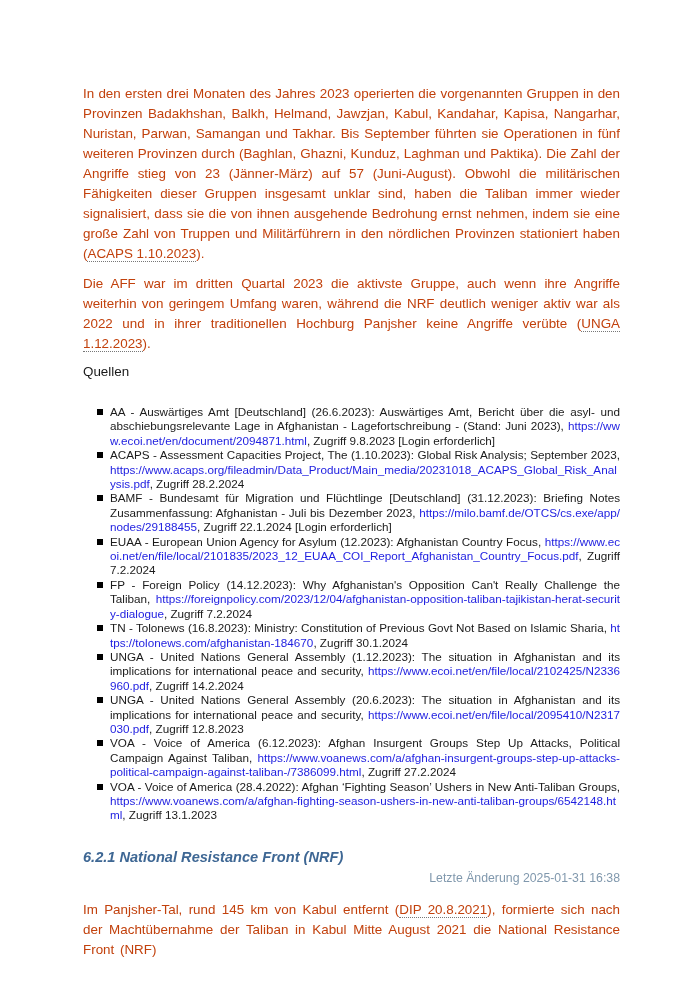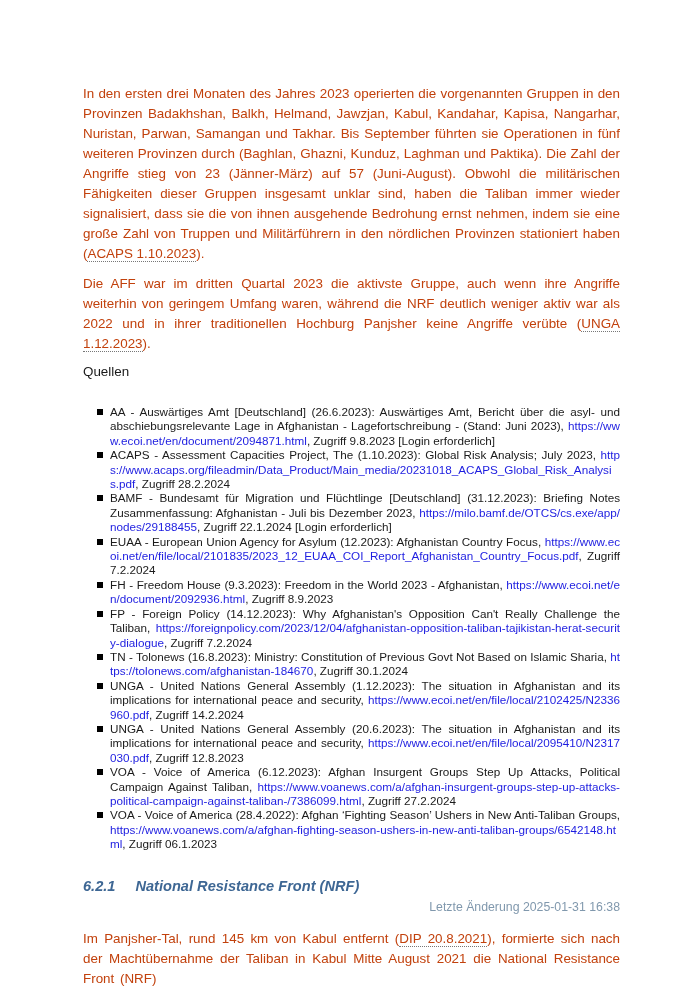--- a/index.html
+++ b/index.html
@@ -61,21 +61,21 @@
     cursor:pointer;
   }
   .section-heading{
     margin:25px 0 0 0;
     font-size:14.6px;
     font-weight:bold;
     font-style:italic;
     color:#3e6794;
     line-height:18px;
   }
-  .section-heading .h-num{margin-right:20px;}
+  .section-heading .h-num{margin-right:4px;}
   .section-meta{
     margin:4px 0 0 0;
     font-size:12.3px;
     color:#8098ad;
     line-height:16px;
     text-align:right;
   }
   .section-p{
     margin-top:14px;
     word-spacing:2px;
@@ -96,30 +96,29 @@
   <div class="content">
 
     <p class="body-p"><span>In den ersten drei Monaten des Jahres 2023 operierten die vorgenannten Gruppen in den Provinzen Badakhshan, Balkh, Helmand, Jawzjan, Kabul, Kandahar, Kapisa, Nangarhar, Nuristan, Parwan, Samangan und Takhar. Bis September führten sie Operationen in fünf weiteren Provinzen durch (Baghlan, Ghazni, Kunduz, Laghman und Paktika). Die Zahl der Angriffe stieg von 23 (Jänner-März) auf 57 (Juni-August). Obwohl die militärischen Fähigkeiten dieser Gruppen insgesamt unklar sind, haben die Taliban immer wieder signalisiert, dass sie die von ihnen ausgehende Bedrohung ernst nehmen, indem sie eine große Zahl von Truppen und Militärführern in den nördlichen Provinzen stationiert haben (</span><span class="cite">ACAPS 1.10.2023</span><span>).</span></p>
 
     <p class="body-p"><span>Die AFF war im dritten Quartal 2023 die aktivste Gruppe, auch wenn ihre Angriffe weiterhin von geringem Umfang waren, während die NRF deutlich weniger aktiv war als 2022 und in ihrer traditionellen Hochburg Panjsher keine Angriffe verübte (</span><span class="cite">UNGA 1.12.2023</span><span>).</span></p>
 
     <p class="quellen">Quellen</p>
 
     <ul class="sources">
         <li><span class="marker"></span><span class="pre">AA - Auswärtiges Amt [Deutschland] (26.6.2023): Auswärtiges Amt, Bericht über die asyl- und abschiebungsrelevante Lage in Afghanistan - Lagefortschreibung - (Stand: Juni 2023), </span><a class="url">https://www.ecoi.net/en/document/2094871.html</a><span class="post">, Zugriff 9.8.2023 [Login erforderlich]</span></li>
-        <li><span class="marker"></span><span class="pre">ACAPS - Assessment Capacities Project, The (1.10.2023): Global Risk Analysis; July 2023, </span><a class="url">https://www.acaps.org/fileadmin/Data_Product/Main_media/20231018_ACAPS_Global_Risk_Analysis.pdf</a><span class="post">, Zugriff 28.2.2024</span></li>
+        <li><span class="marker"></span><span class="pre">ACAPS - Assessment Capacities Project, The (1.10.2023): Global Risk Analysis; September 2023, </span><a class="url">https://www.acaps.org/fileadmin/Data_Product/Main_media/20231018_ACAPS_Global_Risk_Analysis.pdf</a><span class="post">, Zugriff 28.2.2024</span></li>
         <li><span class="marker"></span><span class="pre">BAMF - Bundesamt für Migration und Flüchtlinge [Deutschland] (31.12.2023): Briefing Notes Zusammenfassung: Afghanistan - Juli bis Dezember 2023, </span><a class="url">https://milo.bamf.de/OTCS/cs.exe/app/nodes/29188455</a><span class="post">, Zugriff 22.1.2024 [Login erforderlich]</span></li>
         <li><span class="marker"></span><span class="pre">EUAA - European Union Agency for Asylum (12.2023): Afghanistan Country Focus, </span><a class="url">https://www.ecoi.net/en/file/local/2101835/2023_12_EUAA_COI_Report_Afghanistan_Country_Focus.pdf</a><span class="post">, Zugriff 7.2.2024</span></li>
-        <li><span class="marker"></span><span class="pre">FH - Freedom House (9.3.2023): Freedom in the World 2023 - Afghanistan, </span><a class="url">https://www.ecoi.net/en/document/2092936.html</a><span class="post">, Zugriff 8.9.2023</span></li>
         <li><span class="marker"></span><span class="pre">FP - Foreign Policy (14.12.2023): Why Afghanistan's Opposition Can't Really Challenge the Taliban, </span><a class="url">https://foreignpolicy.com/2023/12/04/afghanistan-opposition-taliban-tajikistan-herat-security-dialogue</a><span class="post">, Zugriff 7.2.2024</span></li>
         <li><span class="marker"></span><span class="pre">TN - Tolonews (16.8.2023): Ministry: Constitution of Previous Govt Not Based on Islamic Sharia, </span><a class="url">https://tolonews.com/afghanistan-184670</a><span class="post">, Zugriff 30.1.2024</span></li>
         <li><span class="marker"></span><span class="pre">UNGA - United Nations General Assembly (1.12.2023): The situation in Afghanistan and its implications for international peace and security, </span><a class="url">https://www.ecoi.net/en/file/local/2102425/N2336960.pdf</a><span class="post">, Zugriff 14.2.2024</span></li>
         <li><span class="marker"></span><span class="pre">UNGA - United Nations General Assembly (20.6.2023): The situation in Afghanistan and its implications for international peace and security, </span><a class="url">https://www.ecoi.net/en/file/local/2095410/N2317030.pdf</a><span class="post">, Zugriff 12.8.2023</span></li>
         <li><span class="marker"></span><span class="pre">VOA - Voice of America (6.12.2023): Afghan Insurgent Groups Step Up Attacks, Political Campaign Against Taliban, </span><a class="url">https://www.voanews.com/a/afghan-insurgent-groups-step-up-attacks-political-campaign-against-taliban-/7386099.html</a><span class="post">, Zugriff 27.2.2024</span></li>
-        <li><span class="marker"></span><span class="pre">VOA - Voice of America (28.4.2022): Afghan ‘Fighting Season’ Ushers in New Anti-Taliban Groups, </span><a class="url">https://www.voanews.com/a/afghan-fighting-season-ushers-in-new-anti-taliban-groups/6542148.html</a><span class="post">, Zugriff 06.1.2023</span></li>
+        <li><span class="marker"></span><span class="pre">VOA - Voice of America (28.4.2022): Afghan ‘Fighting Season’ Ushers in New Anti-Taliban Groups, </span><a class="url">https://www.voanews.com/a/afghan-fighting-season-ushers-in-new-anti-taliban-groups/6542148.html</a><span class="post">, Zugriff 13.1.2023</span></li>
       </ul>
 
     <h3 class="section-heading"><span class="h-num">6.2.1</span><span>National Resistance Front (NRF)</span></h3>
 
     <p class="section-meta">Letzte Änderung 2025-01-31 16:38</p>
 
     <p class="body-p section-p"><span>Im Panjsher-Tal, rund 145 km von Kabul entfernt (</span><span class="cite">DIP 20.8.2021</span><span>), formierte sich nach der Machtübernahme der Taliban in Kabul Mitte August 2021 die National Resistance Front (NRF)</span></p>
 
   </div>
 

